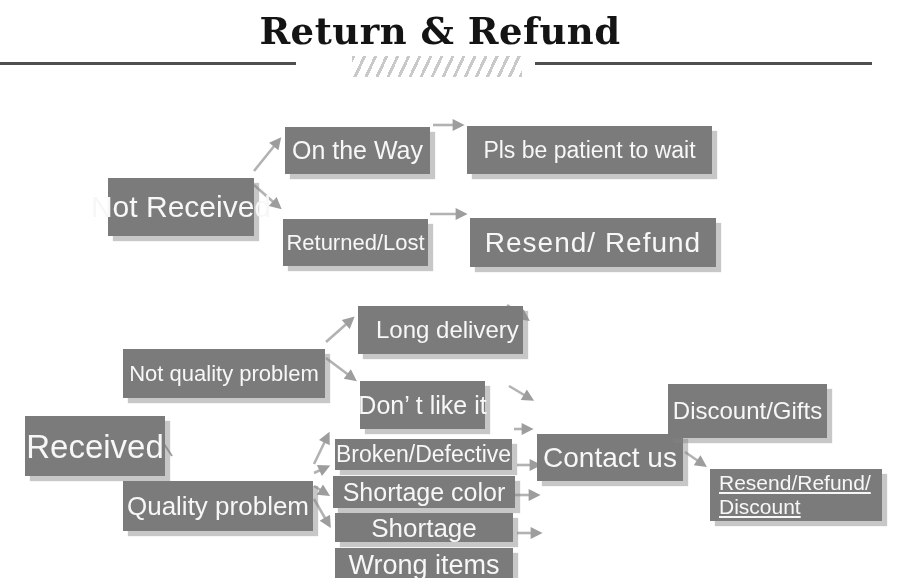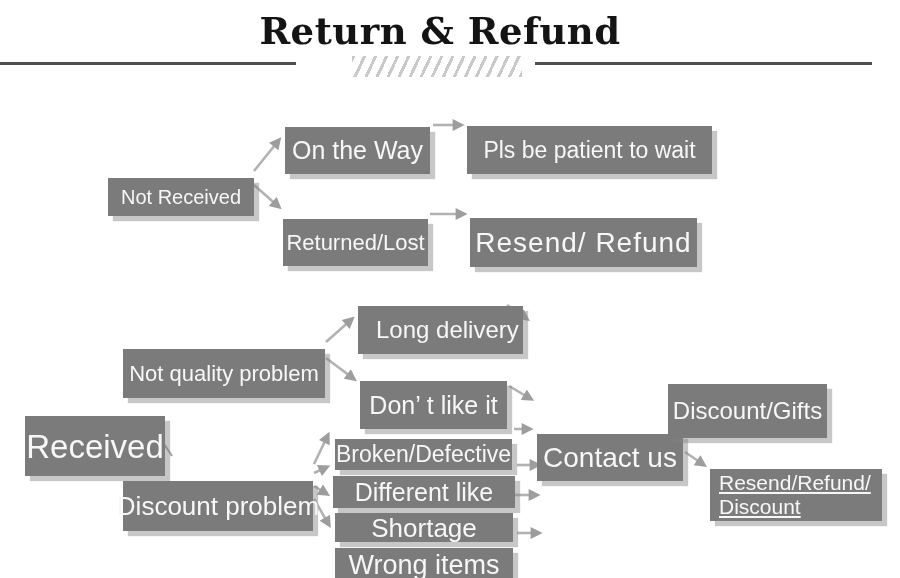--- a/index.html
+++ b/index.html
@@ -72,33 +72,33 @@
       <line x1="314" y1="486" x2="327" y2="494" class="edge" marker-end="url(#ah)"></line>
       <line x1="314" y1="499" x2="329" y2="525" class="edge" marker-end="url(#ah)"></line>
       <line x1="514" y1="429" x2="530" y2="429" class="edge" marker-end="url(#ah)"></line>
       <line x1="517" y1="465" x2="538" y2="465" class="edge" marker-end="url(#ah)"></line>
       <line x1="515" y1="495" x2="537" y2="495" class="edge" marker-end="url(#ah)"></line>
       <line x1="517" y1="533" x2="539" y2="533" class="edge" marker-end="url(#ah)"></line>
       <line x1="685" y1="412" x2="702" y2="393" class="edge" marker-end="url(#ah)"></line>
       <line x1="685" y1="452" x2="704" y2="465" class="edge" marker-end="url(#ah)"></line>
     </svg>
 
-  <div class="node" style="left:108px;top:152px;width:146px;height:38px;font-size:20px">Not Received</div>
+  <div class="node" style="left:108px;top:152px;width:146px;height:58px;font-size:30px">Not Received</div>
   <div class="node" style="left:285px;top:101px;width:145px;height:47px;font-size:25px">On the Way</div>
   <div class="node" style="left:467px;top:100px;width:245px;height:48px;font-size:23px">Pls be patient to wait</div>
   <div class="node" style="left:283px;top:193px;width:145px;height:47px;font-size:22px">Returned/Lost</div>
-  <div class="node spread" style="left:470px;top:192px;width:227px;height:49px;font-size:28px">Resend/ Refund</div>
+  <div class="node spread" style="left:470px;top:192px;width:246px;height:49px;font-size:28px">Resend/ Refund</div>
 
   <div class="node" style="left:25px;top:390px;width:140px;height:60px;font-size:33px">Received</div>
   <div class="node" style="left:123px;top:323px;width:202px;height:49px;font-size:22px">Not quality problem</div>
   <div class="node align-left" style="left:358px;top:280px;width:147px;height:48px;font-size:24px">Long delivery</div>
-  <div class="node" style="left:360px;top:355px;width:147px;height:48px;font-size:25px">Don’ t like it</div>
-  <div class="node" style="left:123px;top:455px;width:190px;height:50px;font-size:26px">Discount problem</div>
+  <div class="node" style="left:360px;top:355px;width:125px;height:48px;font-size:25px">Don’ t like it</div>
+  <div class="node" style="left:123px;top:455px;width:190px;height:50px;font-size:26px">Quality problem</div>
   <div class="node" style="left:335px;top:413px;width:177px;height:31px;font-size:23px">Broken/Defective</div>
-  <div class="node" style="left:333px;top:450px;width:182px;height:32px;font-size:25px">Different like</div>
+  <div class="node" style="left:333px;top:450px;width:182px;height:32px;font-size:25px">Shortage color</div>
   <div class="node" style="left:335px;top:487px;width:178px;height:29px;font-size:26px">Shortage</div>
   <div class="node" style="left:335px;top:522px;width:178px;height:35px;font-size:27px">Wrong items</div>
   <div class="node" style="left:537px;top:408px;width:146px;height:47px;font-size:28px">Contact us</div>
   <div class="node" style="left:668px;top:358px;width:159px;height:54px;font-size:24px">Discount/Gifts</div>
   <div class="node two-line" style="left:710px;top:443px;width:163px;height:52px;font-size:21px">Resend/Refund/
 Discount</div>
 
 </div>
 
 </body></html>

